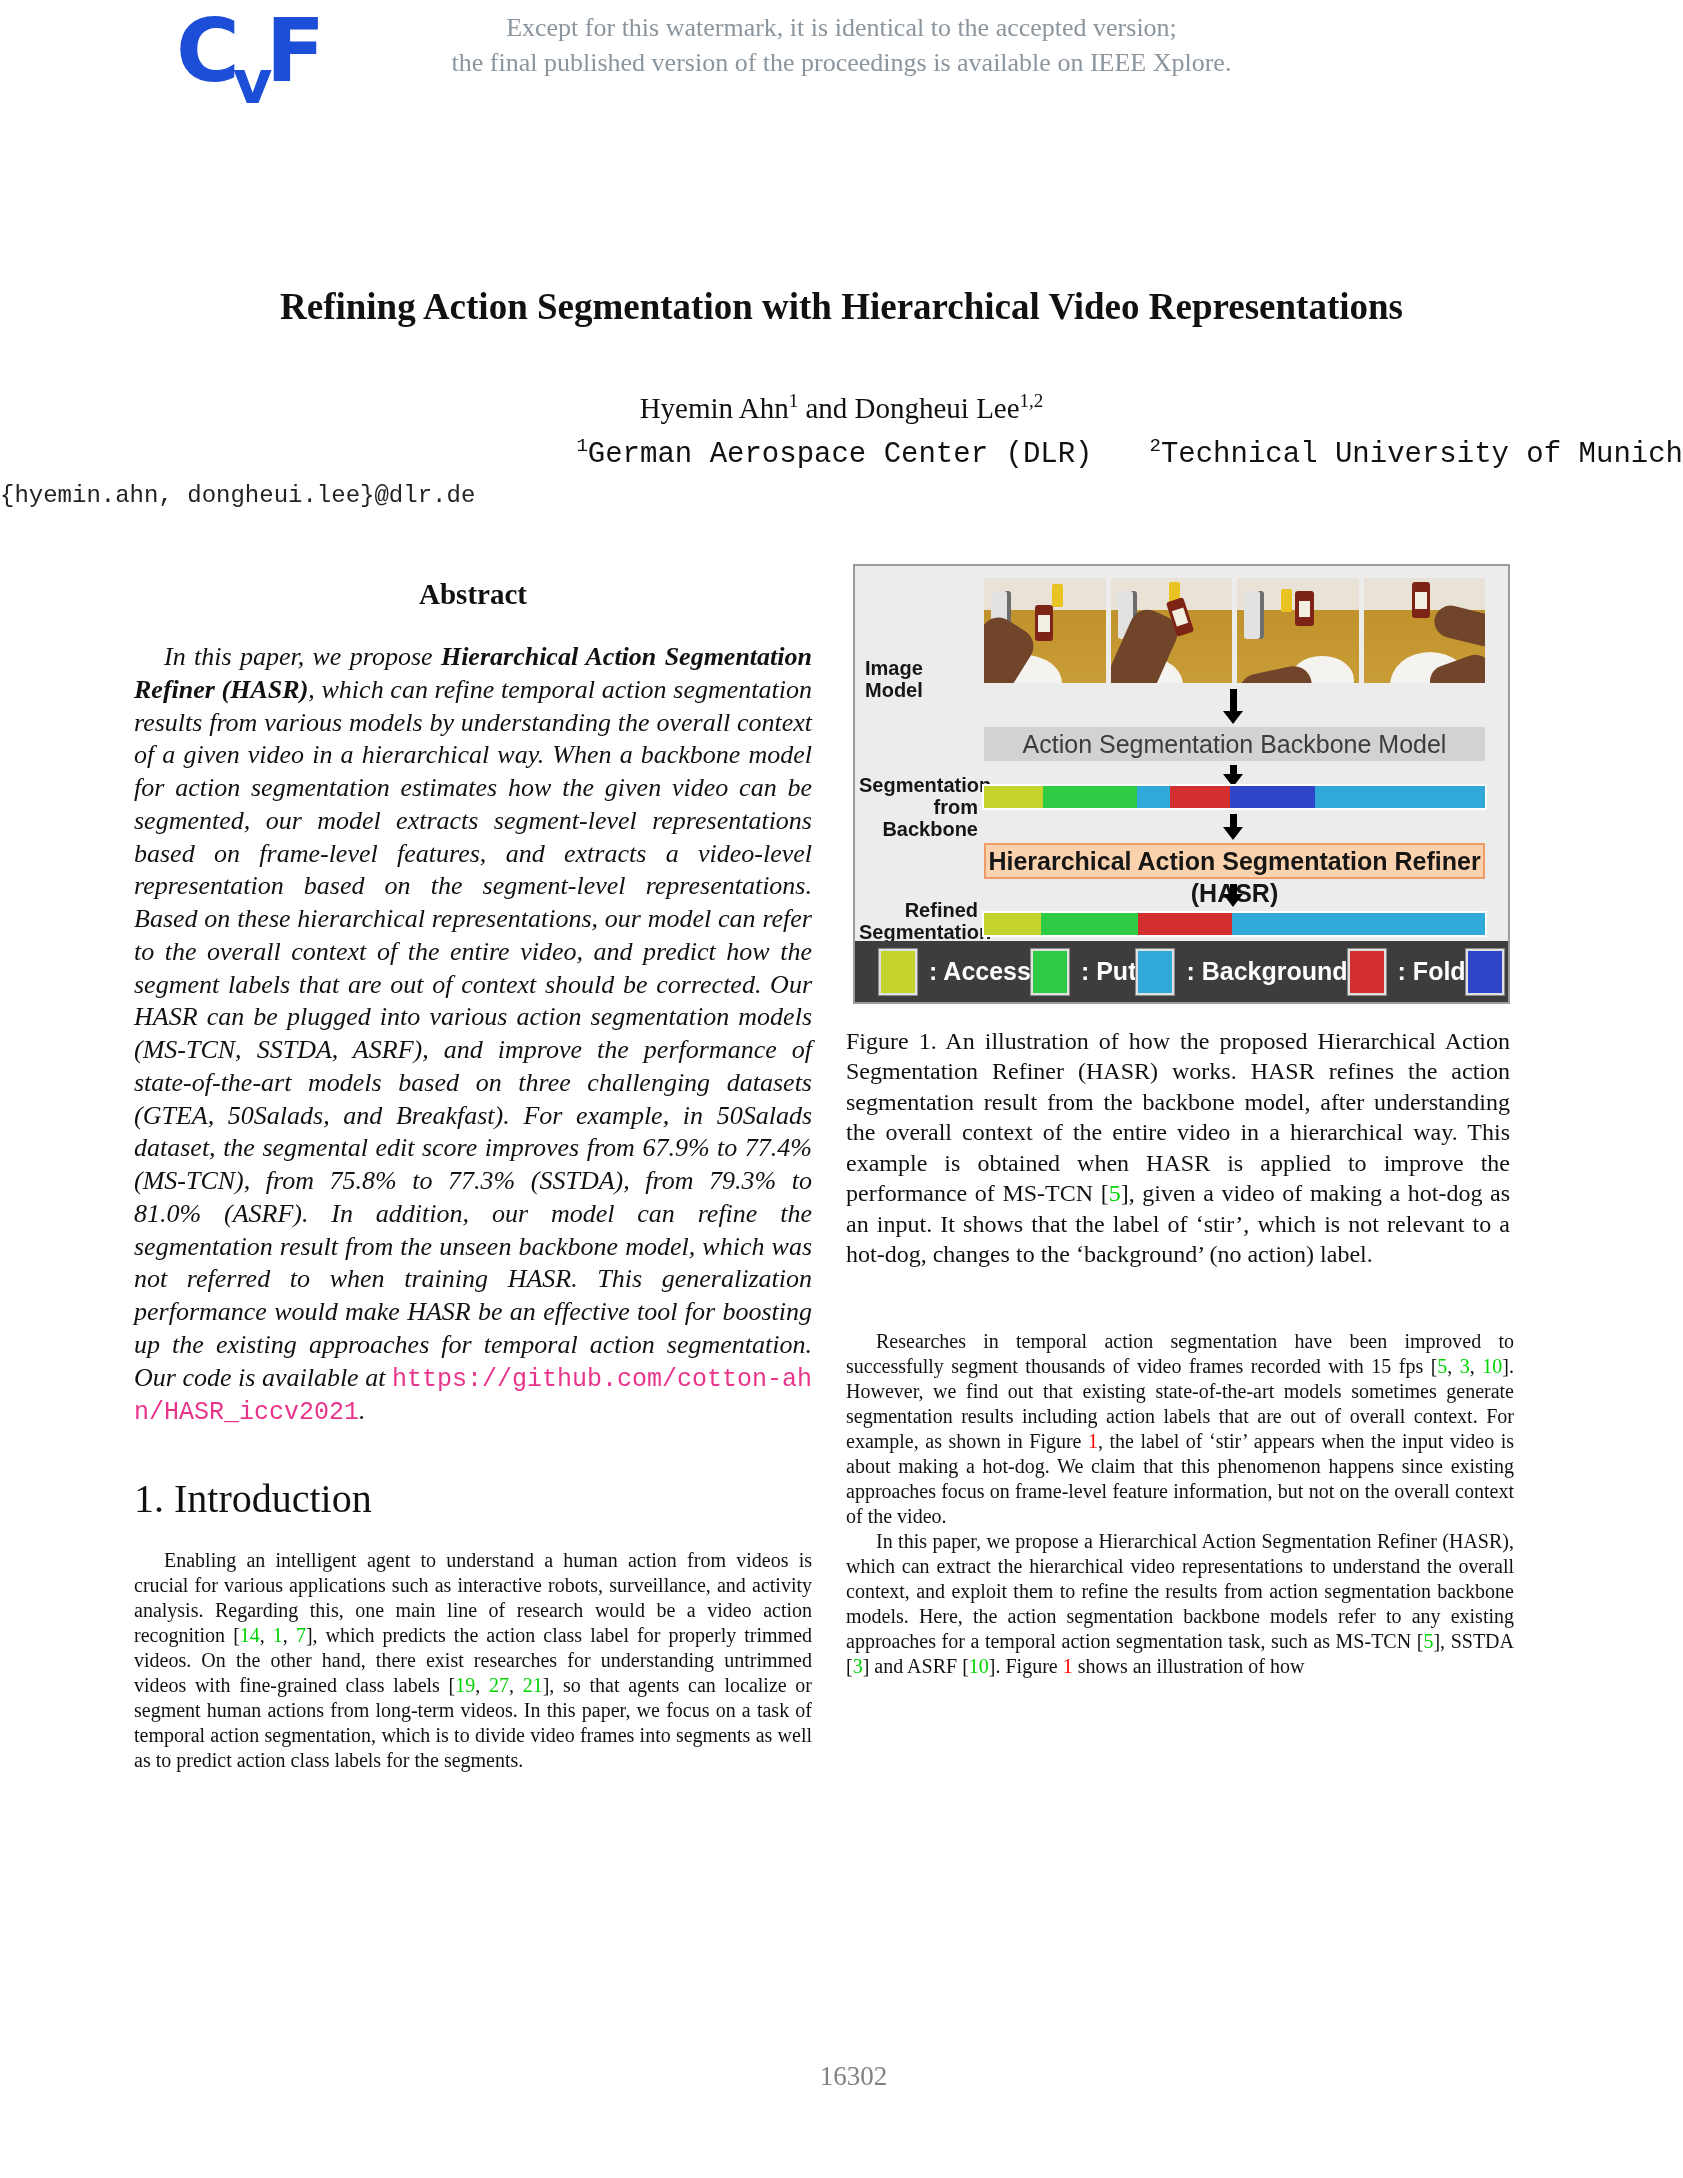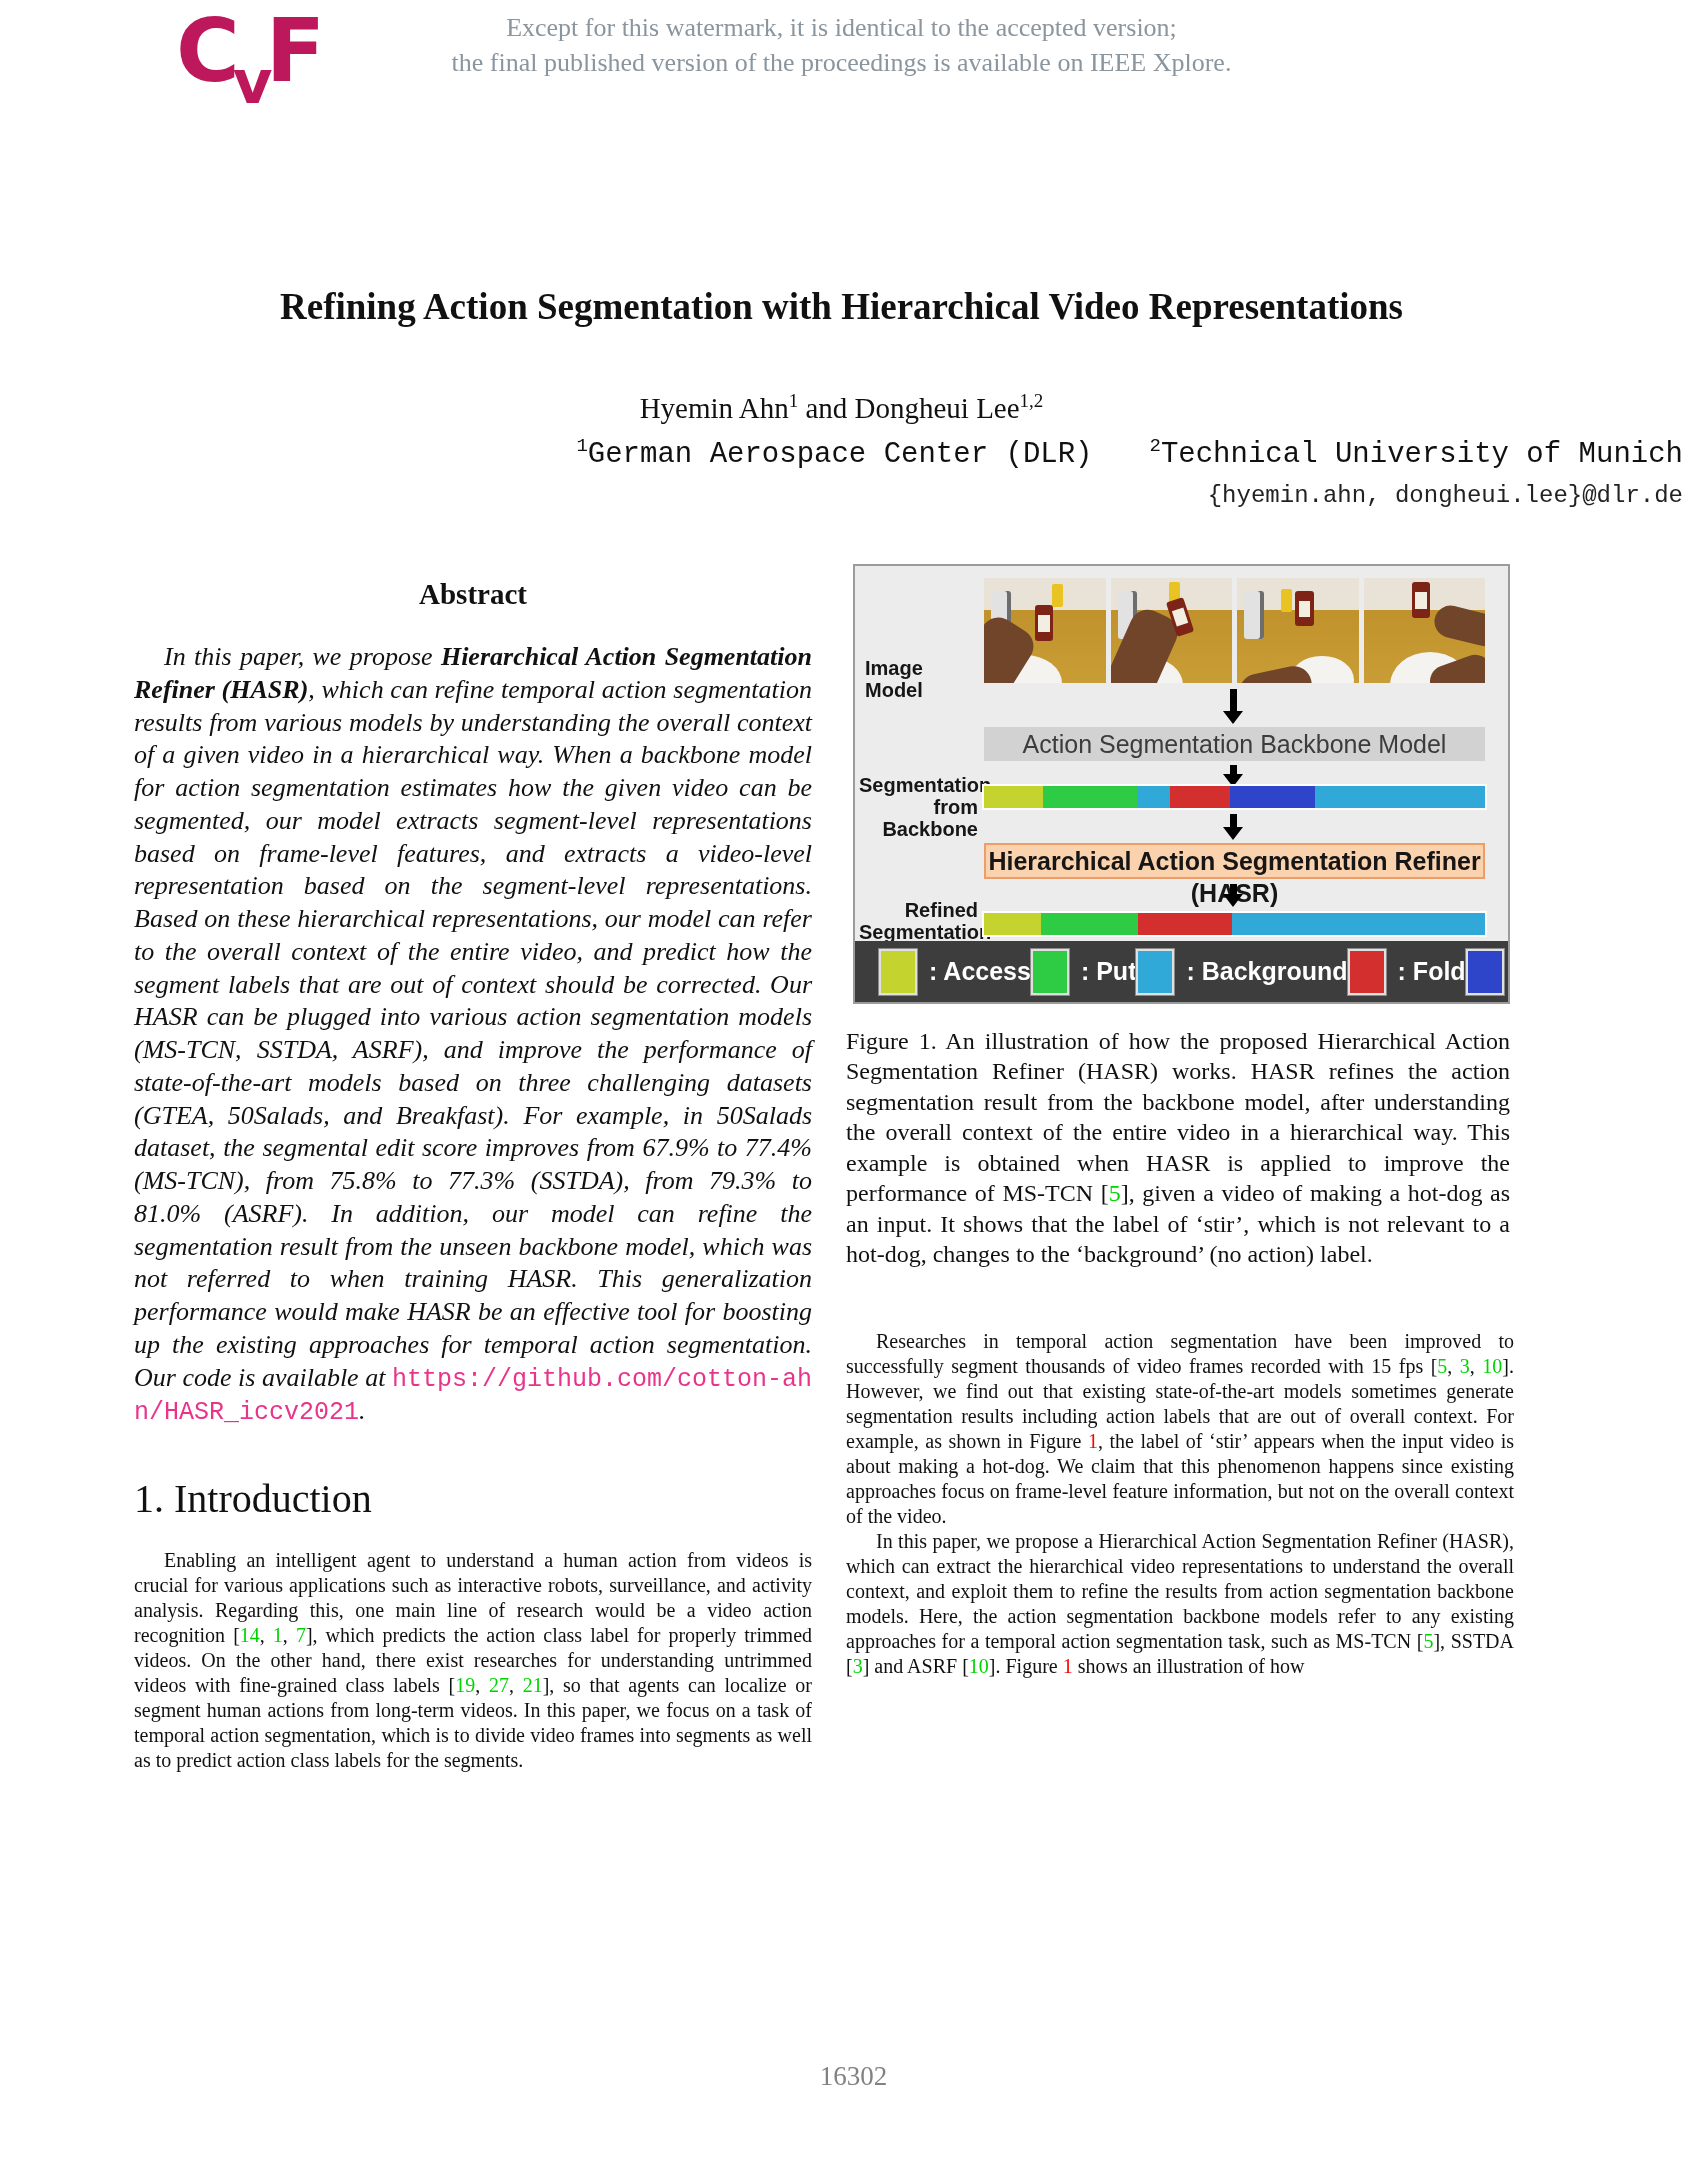--- a/index.html
+++ b/index.html
@@ -1,30 +1,30 @@
 <!DOCTYPE html>
 <html><head>
 <meta charset="utf-8">
 <style>
   html,body{margin:0;padding:0;background:#ffffff;}
   .page{position:relative;width:1683px;height:2178px;background:#ffffff;overflow:hidden;
         font-family:"Liberation Serif",serif;color:#111;}
 
   
-  .cvf-logo{position:absolute;left:176px;top:8px;color:#be185d;
+  .cvf-logo{position:absolute;left:176px;top:8px;color:#1d4ed8;
             font-family:"DejaVu Sans",sans-serif;font-weight:bold;letter-spacing:-7px;line-height:1;}
   .cvf-logo .lc,.cvf-logo .lf{font-size:87px;}
   .cvf-logo .lv{font-size:61px;position:relative;top:22px;}
   .watermark{position:absolute;left:0;top:10px;width:100%;text-align:center;
              color:#8b959e;font-size:26px;line-height:35px;}
   .title{position:absolute;left:0;top:285px;width:100%;text-align:center;
          font-size:37px;font-weight:bold;margin:0;}
   .authors{position:absolute;left:0;top:392px;width:100%;text-align:center;font-size:29px;}
   .affils{position:absolute;left:0;top:438px;width:100%;text-align:right;font-size:29px;font-family:Liberation Mono, monospace;}
-  .email{position:absolute;left:0;top:482px;width:100%;text-align:right;
+  .email{position:absolute;left:0;top:482px;width:100%;text-align:left;
          font-family:"Liberation Mono",monospace;font-size:24px;color:#222;}
 
   
   .col{position:absolute;top:564px;}
   .col-left{left:134px;width:678px;}
   .col-right{left:846px;width:668px;}
 
   .abs-head{margin:14px 0 30px 0;text-align:center;font-size:29px;font-weight:bold;}
   .abs-text{margin:0;font-style:italic;font-size:26px;line-height:1.26;
             text-align:justify;text-indent:30px;}

